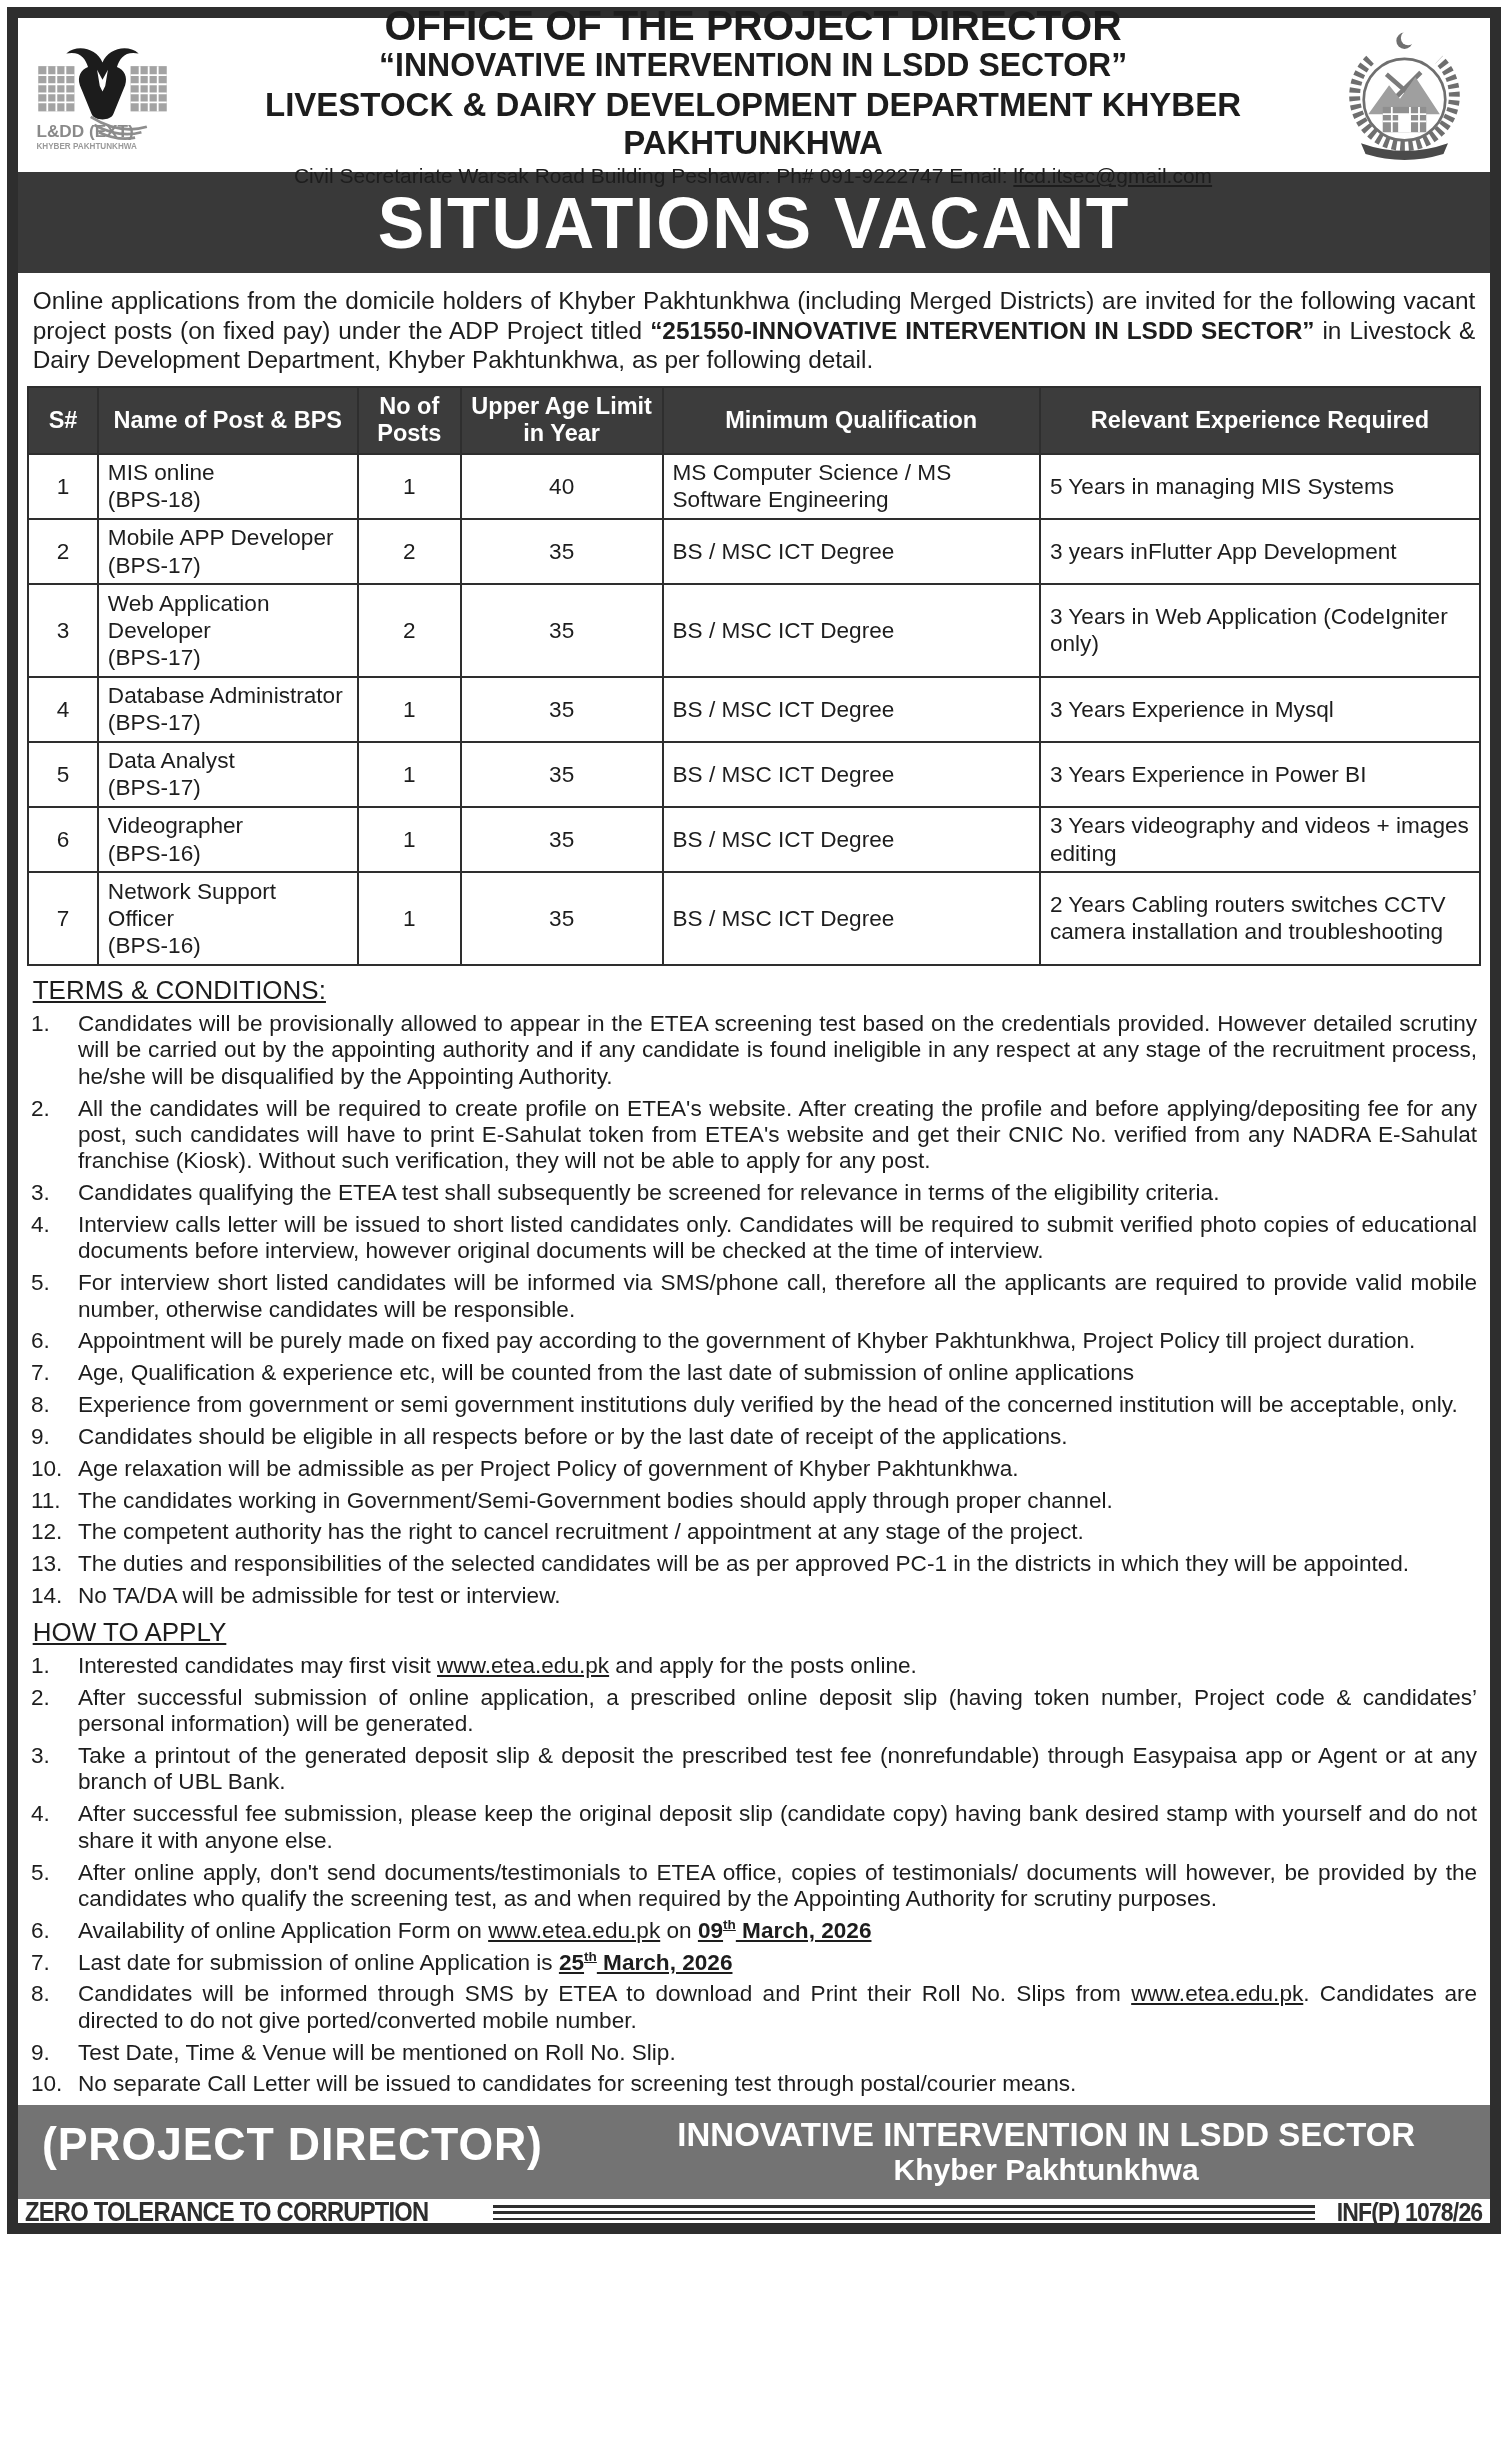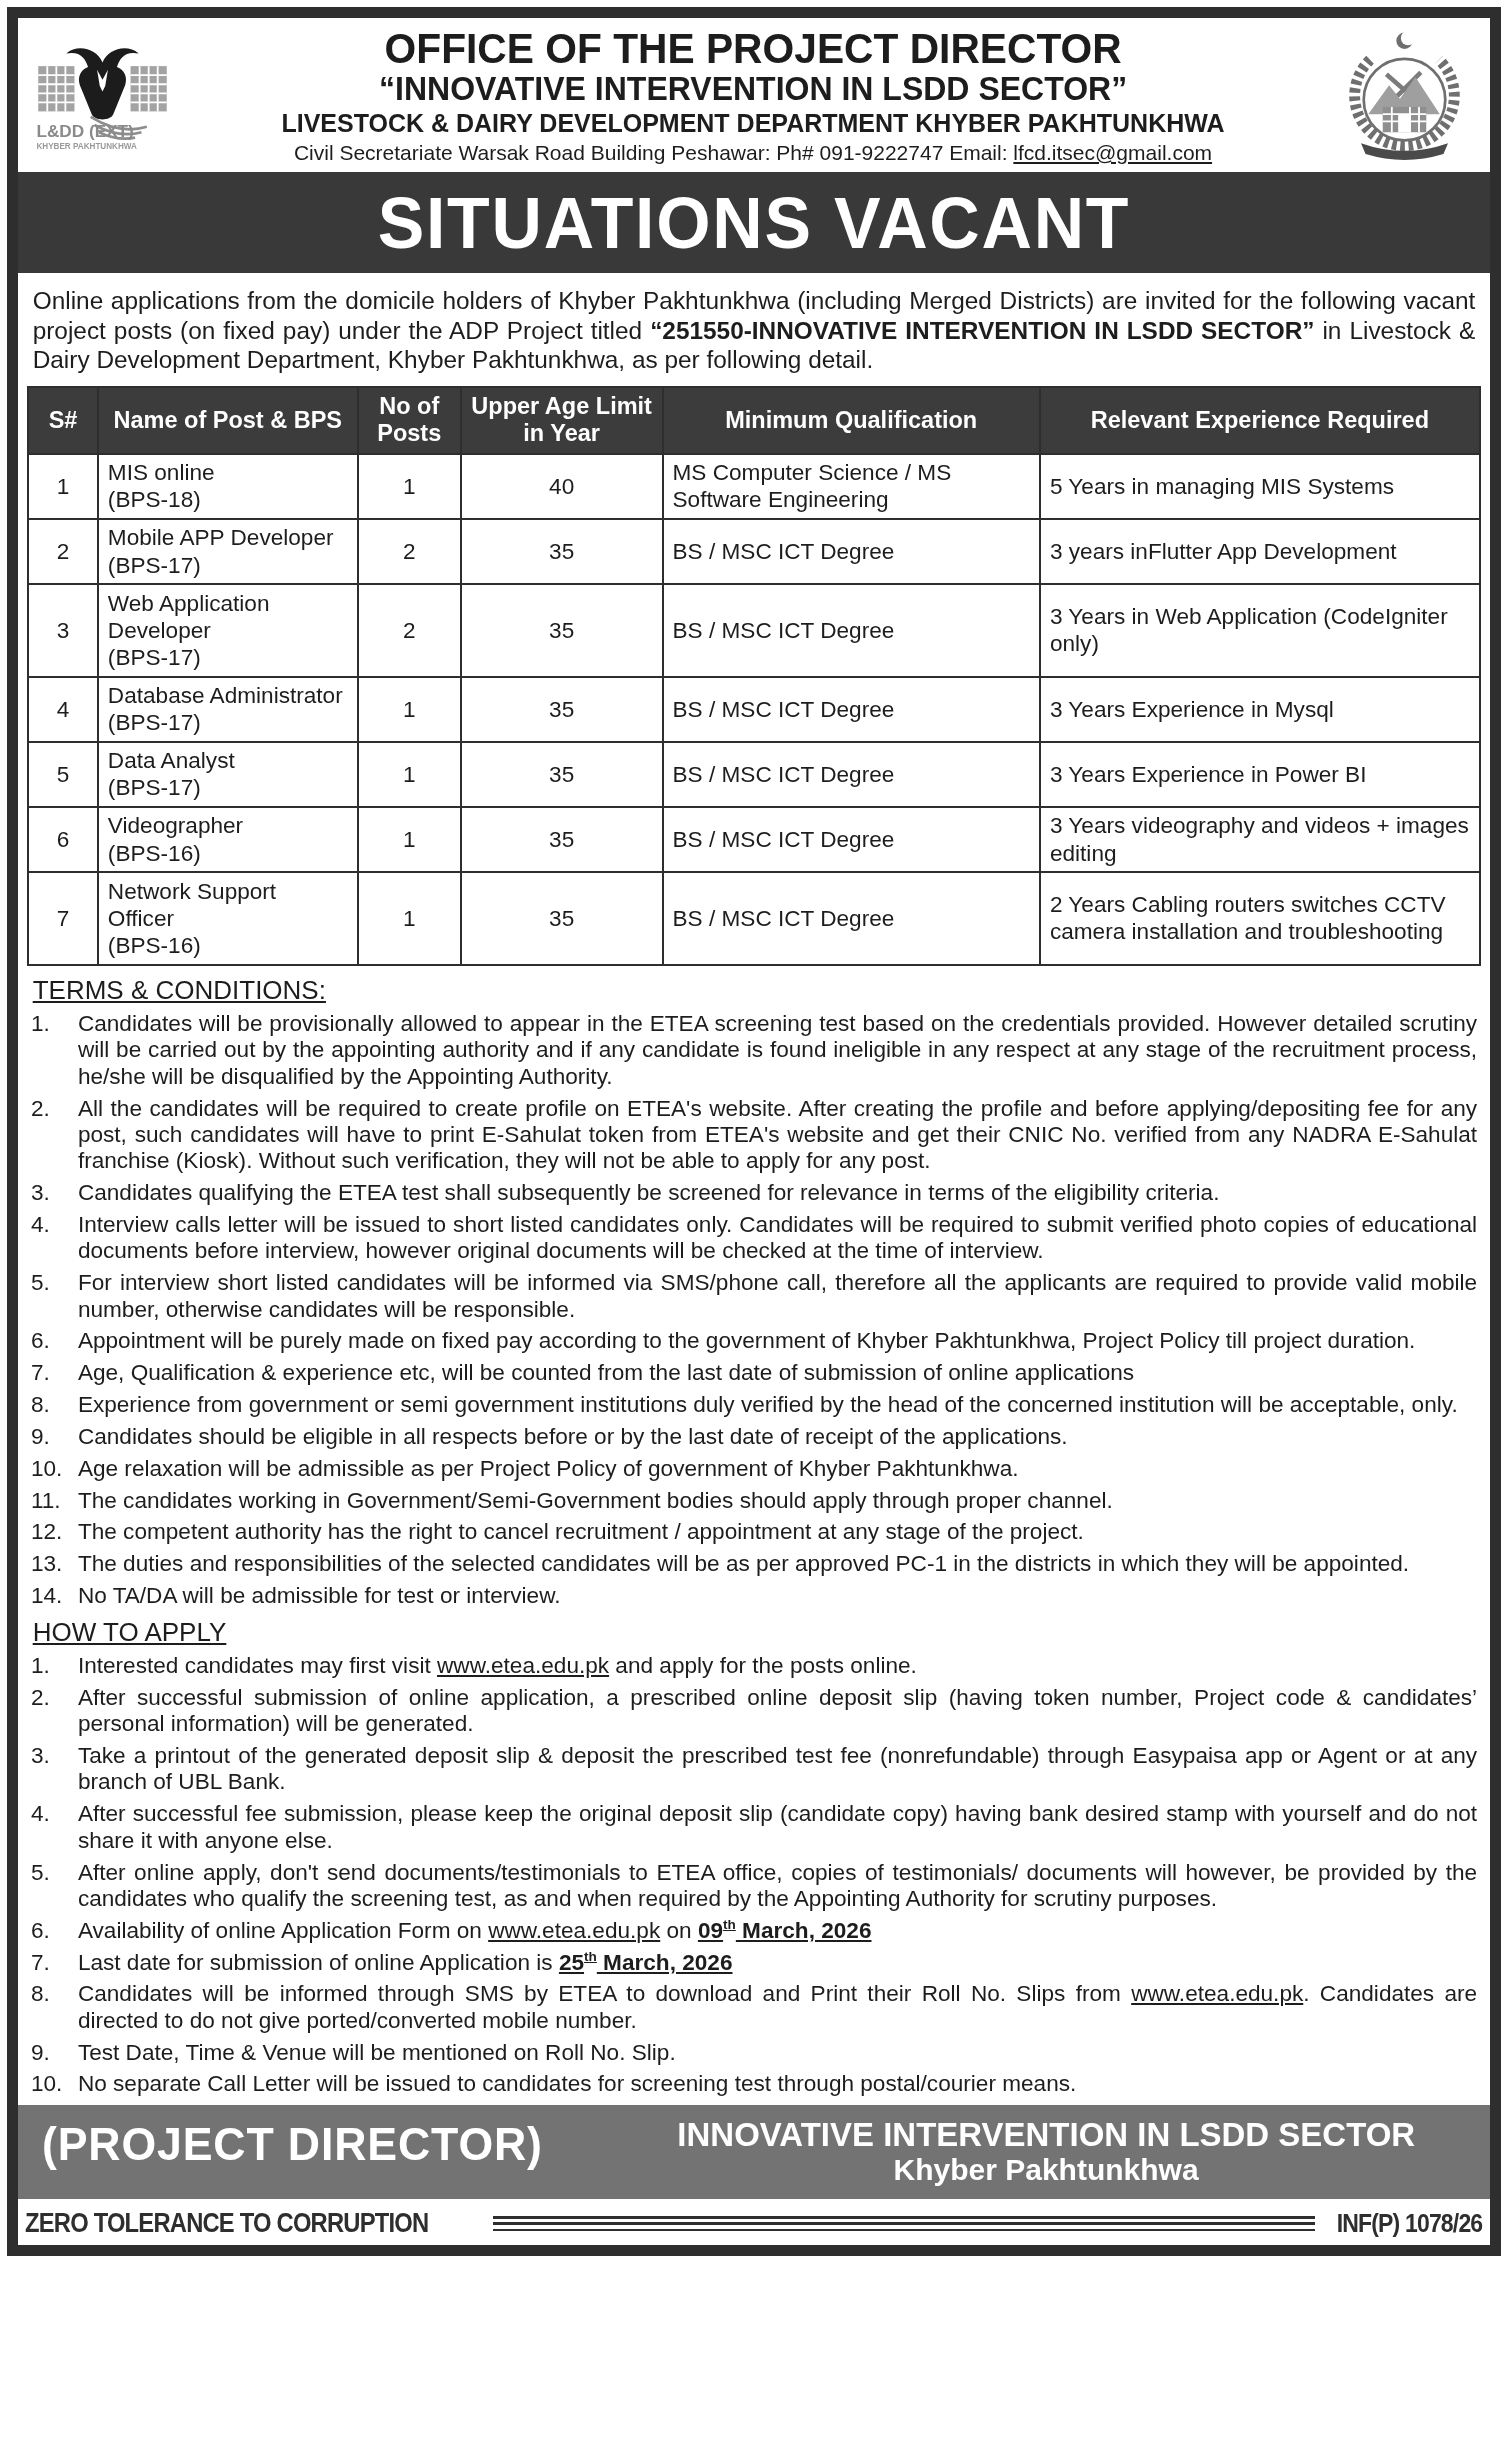--- a/index.html
+++ b/index.html
@@ -19,21 +19,21 @@
   
   .hdr{
     display:flex;align-items:center;
     padding:7.2px 12.7px 5.4px;
     height:154px;box-sizing:border-box;
     background:#fff;
   }
   .hdr-text{flex:1;text-align:center;min-width:0;}
   .h1{font-size:42px;font-weight:bold;line-height:1.04;letter-spacing:0;transform:scaleX(.97);}
   .h2{font-size:33px;font-weight:bold;line-height:1.08;transform:scaleX(.97);}
-  .h3{font-size:25px;font-weight:bold;line-height:1.15;margin-top:2.7px;}
+  .h3{font-size:33px;font-weight:bold;line-height:1.15;margin-top:2.7px;}
   .h4{font-size:21px;line-height:1.15;margin-top:2.7px;}
   .email{text-decoration:underline;}
   .logo{flex:none;}
   
   .banner{
     background:#393939;color:#fff;
     height:101px;display:flex;align-items:center;justify-content:center;
   }
   .banner span{font-size:72px;font-weight:bold;letter-spacing:1.8px;transform:scaleX(.97);white-space:nowrap;}
   
@@ -76,21 +76,21 @@
     padding:11px 23.5px;height:94px;box-sizing:border-box;
   }
   .fb-left{flex:0 0 41%;font-size:47px;font-weight:bold;letter-spacing:0.9px;transform:scaleX(.95);transform-origin:left center;white-space:nowrap;}
   .fb-right{flex:1;text-align:center;}
   .fb-r1{font-size:34px;font-weight:bold;line-height:1.1;transform:scaleX(.97);}
   .fb-r2{font-size:30px;font-weight:bold;line-height:1.15;}
   
   .strip{
     display:flex;align-items:center;gap:9px;
     background:#fff;border-top:3.6px solid #fff;
-    height:46px;box-sizing:border-box;
+    height:24px;box-sizing:border-box;
     padding:2.7px 7.2px 2.7px 7.2px;
   }
   .strip-left{
     font-size:27px;font-weight:bold;color:#2e2e2e;letter-spacing:-0.9px;
     transform:scaleX(.88);transform-origin:left center;white-space:nowrap;
   }
   .strip-lines{
     flex:1;height:15.4px;
     background:repeating-linear-gradient(to bottom,#2e2e2e 0 2.7px,transparent 2.7px 6.3px);
   }

